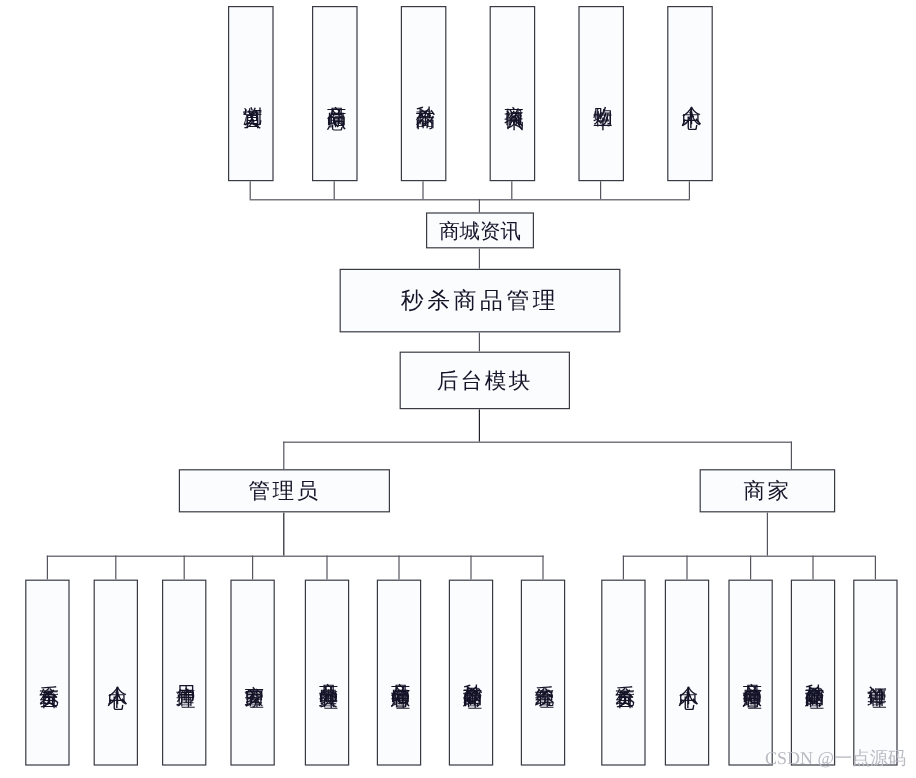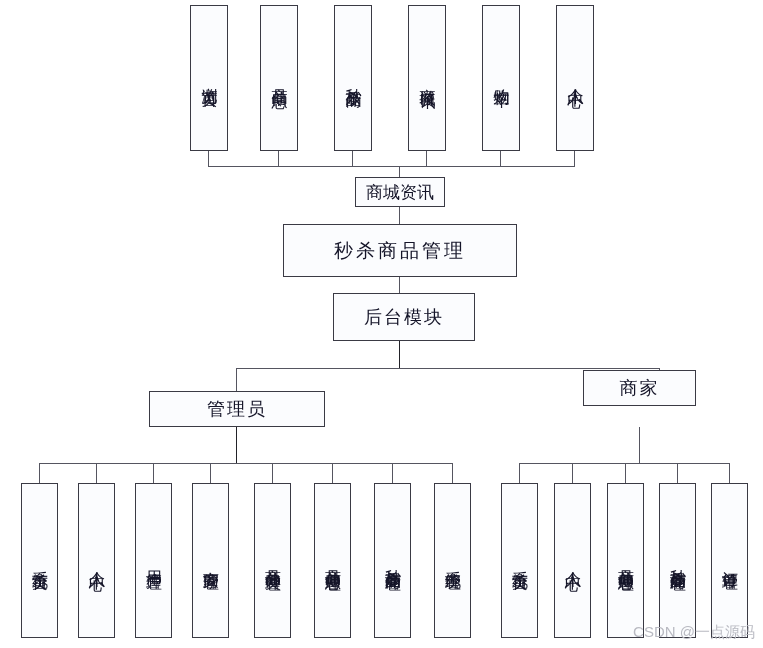--- a/index.html
+++ b/index.html
@@ -60,21 +60,21 @@
     background: #555560;
     z-index: 1;
   }
   .conn.h { height: 1.4px; }
   .conn.v { width: 1.4px; }
   .conn.thick { background: #222228; }
   .watermark {
     position: absolute;
     right: 8px;
     bottom: 6px;
-    font-family: Liberation Sans, sans-serif;
+    font-family: Liberation Serif, serif;
     font-size: 15px;
     color: #b9bac2;
     z-index: 9;
     white-space: nowrap;
     pointer-events: none;
   }
 </style>
 </head>
 <body>
 
@@ -126,21 +126,21 @@
   <div class="conn v thick" style="left:399px; top:341px; height:27px;"></div>
 
   <div class="conn h" style="left:236px; top:368px; width:424px;"></div>
   <div class="conn v" style="left:236px; top:368px; height:23px;"></div>
   <div class="conn v" style="left:659px; top:368px; height:23px;"></div>
 
   <div class="node wide" style="left:149px; top:391px; width:176px; height:36px;">
     <span class="node-label">管理员</span>
   </div>
 
-  <div class="node wide" style="left:583px; top:370px; width:113px; height:36px;">
+  <div class="node wide" style="left:583px; top:391px; width:113px; height:36px;">
     <span class="node-label">商家</span>
   </div>
 
   <div class="conn v thick" style="left:236px; top:427px; height:36px;"></div>
   <div class="conn v" style="left:639px; top:427px; height:36px;"></div>
 
   <div class="conn h" style="left:39px; top:463px; width:414px;"></div>
 
   <div class="conn h" style="left:519px; top:463px; width:210px;"></div>
 

